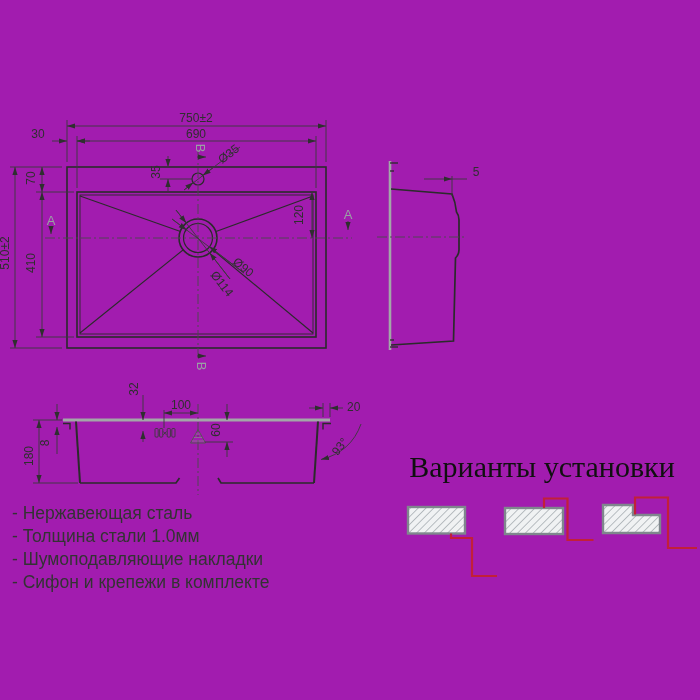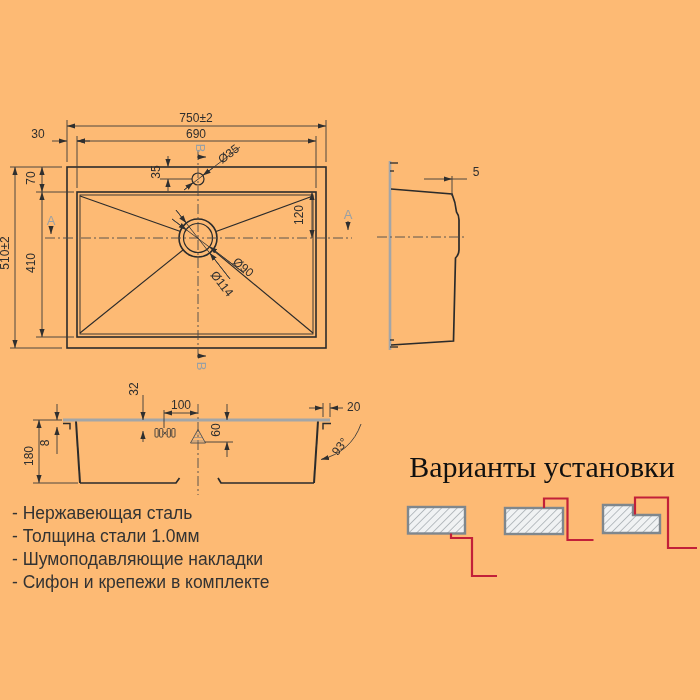--- a/index.html
+++ b/index.html
@@ -1,16 +1,16 @@
 <!DOCTYPE html>
 <html><head>
 <meta charset="utf-8">
 <style>
   html,body{margin:0;padding:0;background:#ffffff;}
-  .stage{position:relative;width:700px;height:700px;background:#fdba74;overflow:hidden;}
+  .stage{position:relative;width:700px;height:700px;background:#a21caf;overflow:hidden;}
   svg{position:absolute;left:0;top:0;}
   text{font-family:"Liberation Sans",sans-serif;fill:#2f2f2f;}
   .dim{font-size:12px;}
   .letter{font-size:13px;fill:#9aa0a4;}
   .feat{font-size:17.5px;fill:#333333;}
   .title{font-family:"Liberation Serif",serif;font-size:30px;fill:#101010;}
   .outline{stroke:#2b2b2b;stroke-width:1.6;fill:none;}
   .thin{stroke:#3a3a3a;stroke-width:0.9;fill:none;}
   .cl{stroke:#4a4a4a;stroke-width:0.9;fill:none;stroke-dasharray:10 3 2 3;}
   .grayline{stroke:#a3a6a8;fill:none;}

